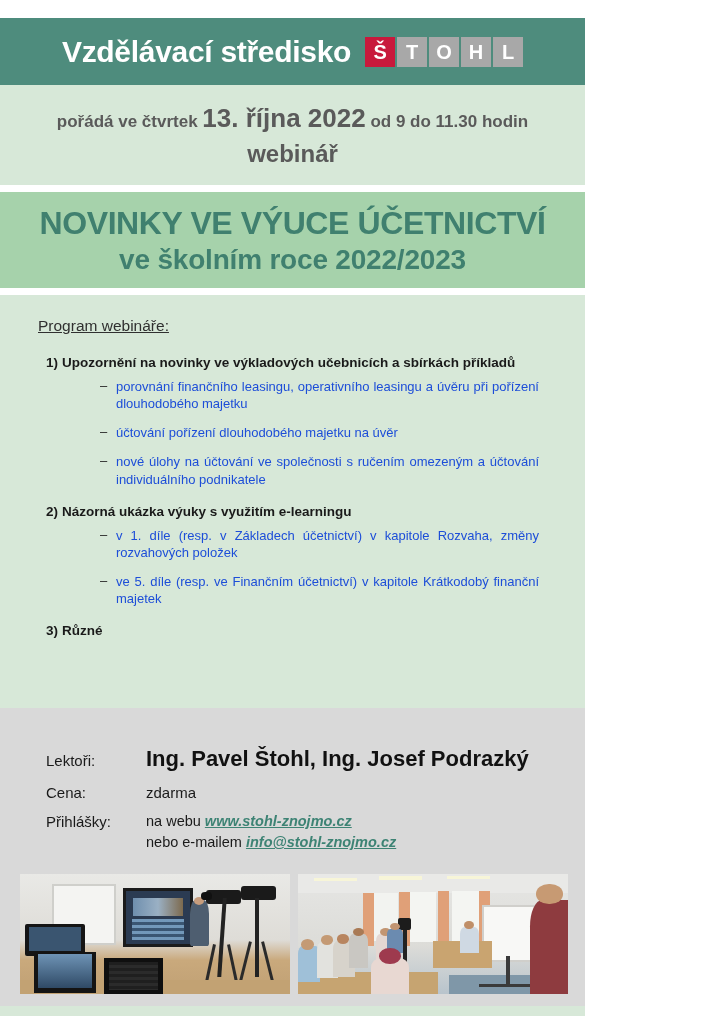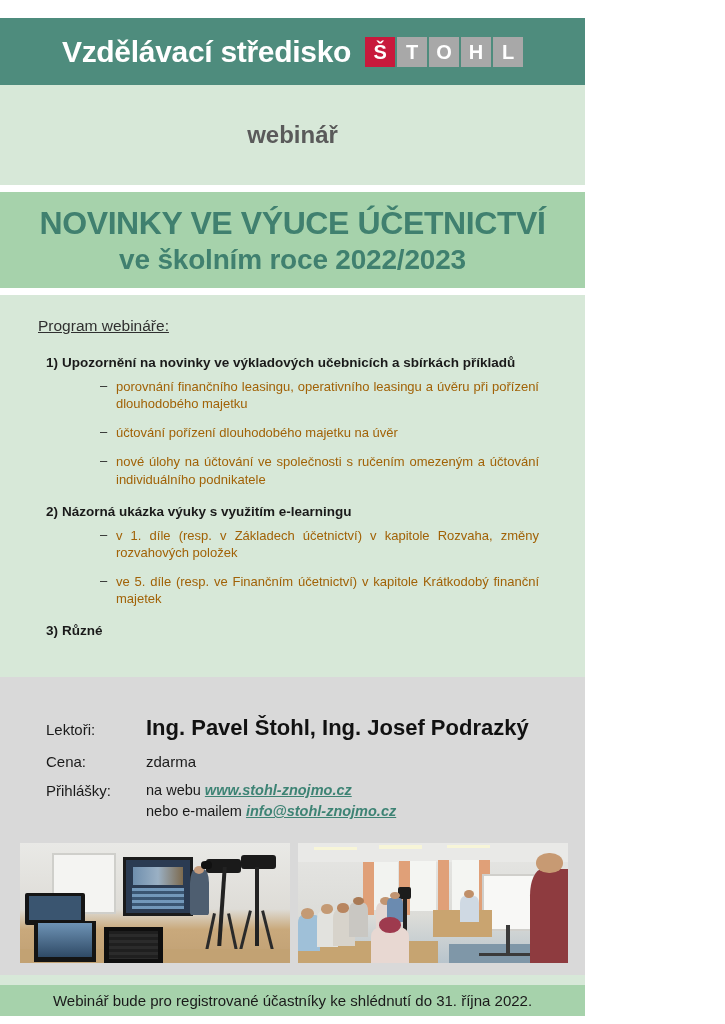--- a/index.html
+++ b/index.html
@@ -161,21 +161,21 @@
     display: flex;
     margin-bottom: 12px;
     padding-left: 62px;
   }
   .dash {
     flex: 0 0 16px;
     color: #262626;
     font-size: 13px;
   }
   .sub-text {
-    color: #a16207;
+    color: #1d4ed8;
     font-size: 13px;
     line-height: 1.32;
     text-align: justify;
     max-width: 560px;
   }
 
   
   .info-band {
     background: #D9D9D9;
     flex: 0 0 auto;
@@ -329,20 +329,25 @@
         <span class="logo-box accent">Š</span>
         <span class="logo-box">T</span>
         <span class="logo-box">O</span>
         <span class="logo-box">H</span>
         <span class="logo-box">L</span>
       </span>
     </div>
   </div>
 
   <div class="date-band">
+    <div class="date-line">
+      <span class="pre">pořádá ve čtvrtek</span>
+      <span class="big">13. října 2022</span>
+      <span class="post">od 9 do 11.30 hodin</span>
+    </div>
     <div class="webinar-word">webinář</div>
   </div>
 
   <div class="sep-white"></div>
 
   <div class="title-band">
     <div class="title-main">NOVINKY VE VÝUCE ÚČETNICTVÍ</div>
     <div class="title-sub">ve školním roce 2022/2023</div>
   </div>
 
@@ -490,18 +495,15 @@
         <div class="p2-front"></div>
         <div class="p2-fronth"></div>
         <div class="p2-right-man"></div>
         <div class="p2-right-head"></div>
       </div>
 
     </div>
   </div>
 
   <div class="footer-pale"></div>
-  <div class="footer-band">
-    <span class="footer-text">Webinář bude pro registrované účastníky ke shlédnutí do 31. října 2022.</span>
-  </div>
   <div class="bottom-gap"></div>
 
 </div>
 
 </body></html>

